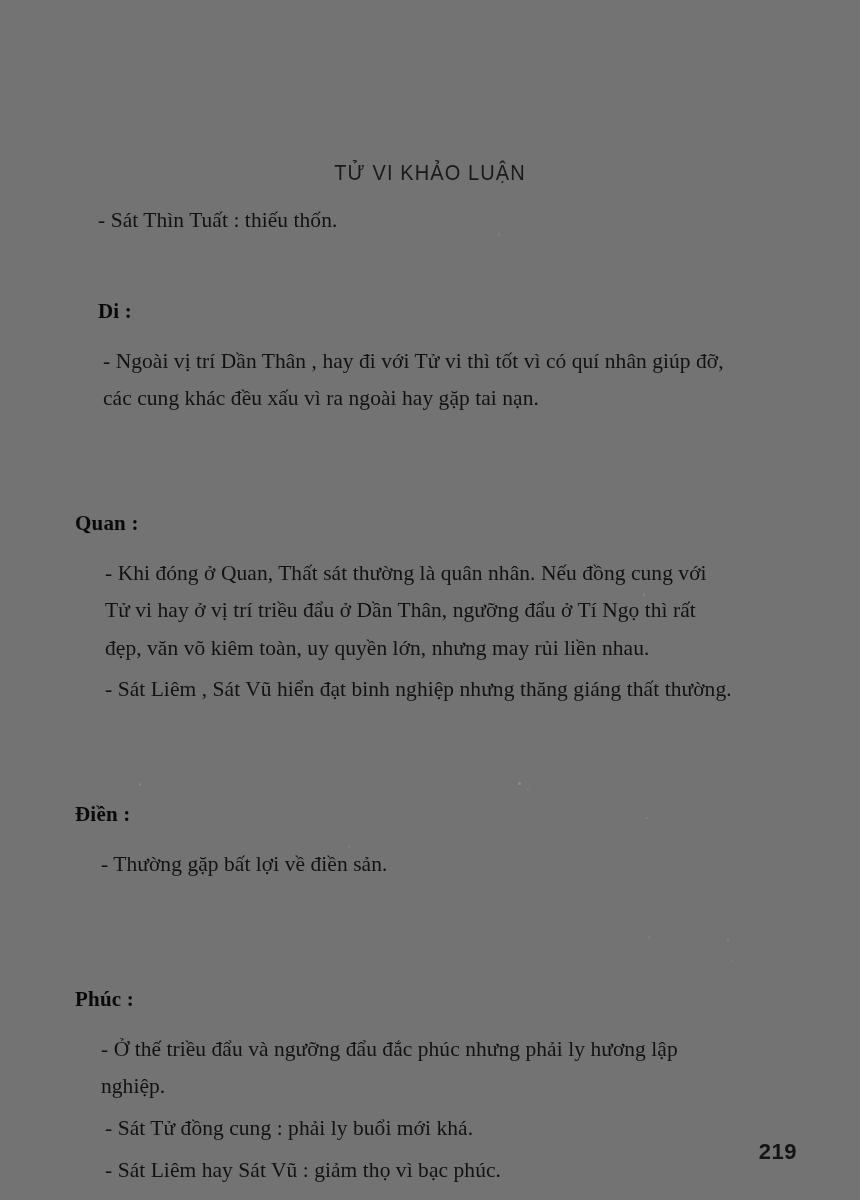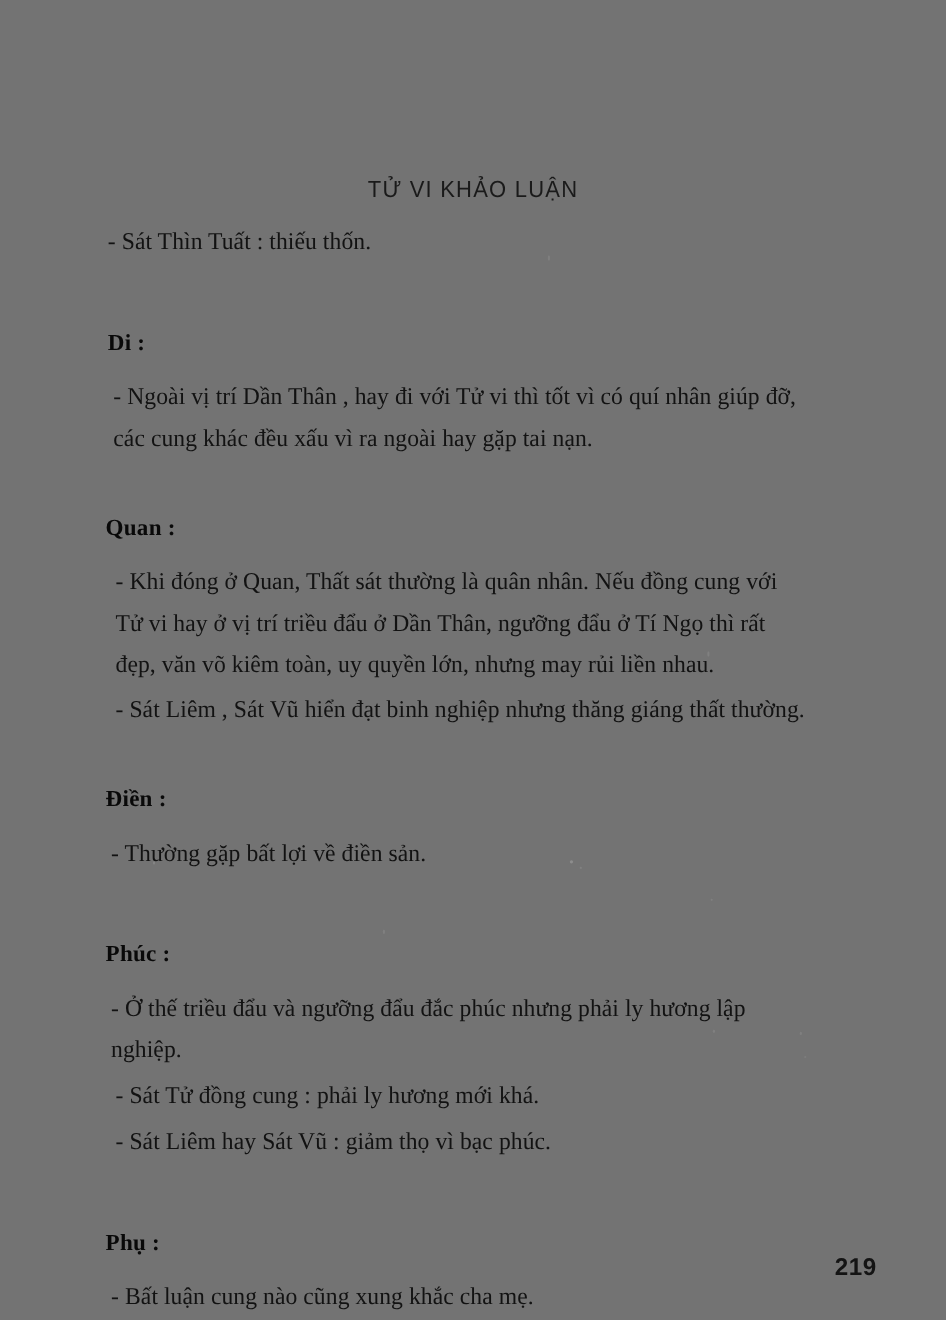--- a/index.html
+++ b/index.html
@@ -63,21 +63,21 @@
 
   .heading {
     margin: 0;
     padding-left: 98px;
     font-size: 21px;
     line-height: 34px;
     font-weight: bold;
     color: #090909;
     letter-spacing: 0.2px;
   }
-  .heading.indent-deep { padding-left: 96px; }
+  .heading.indent-deep { padding-left: 75px; margin-top: 44px; }
 
   
   .gap-xs { height: 5px; }
   .gap-sm { height: 14px; }
   .gap-lg { height: 46px; }
   .gap-xl { height: 56px; }
 
   
   .folio {
     position: absolute;
@@ -142,21 +142,21 @@
       <p class="para indent-c">- Thường gặp bất lợi về điền sản.</p>
     </div>
 
     <div class="gap-xl"></div>
 
     <div class="block">
       <h2 class="heading indent-deep">Phúc :</h2>
       <div class="gap-sm"></div>
       <p class="para indent-c">- Ở thế triều đẩu và ngưỡng đẩu đắc phúc nhưng phải ly hương lập nghiệp.</p>
       <div class="gap-xs"></div>
-      <p class="para indent-b">- Sát Tử đồng cung : phải ly hương mới khá.</p>
+      <p class="para indent-b">- Sát Tử đồng cung : phải ly buổi mới khá.</p>
       <div class="gap-xs"></div>
       <p class="para indent-b">- Sát Liêm hay Sát Vũ : giảm thọ vì bạc phúc.</p>
     </div>
 
     <div class="gap-xl"></div>
 
     <div class="block">
       <h2 class="heading indent-deep">Phụ :</h2>
       <div class="gap-sm"></div>
       <p class="para indent-c">- Bất luận cung nào cũng xung khắc cha mẹ.</p>

